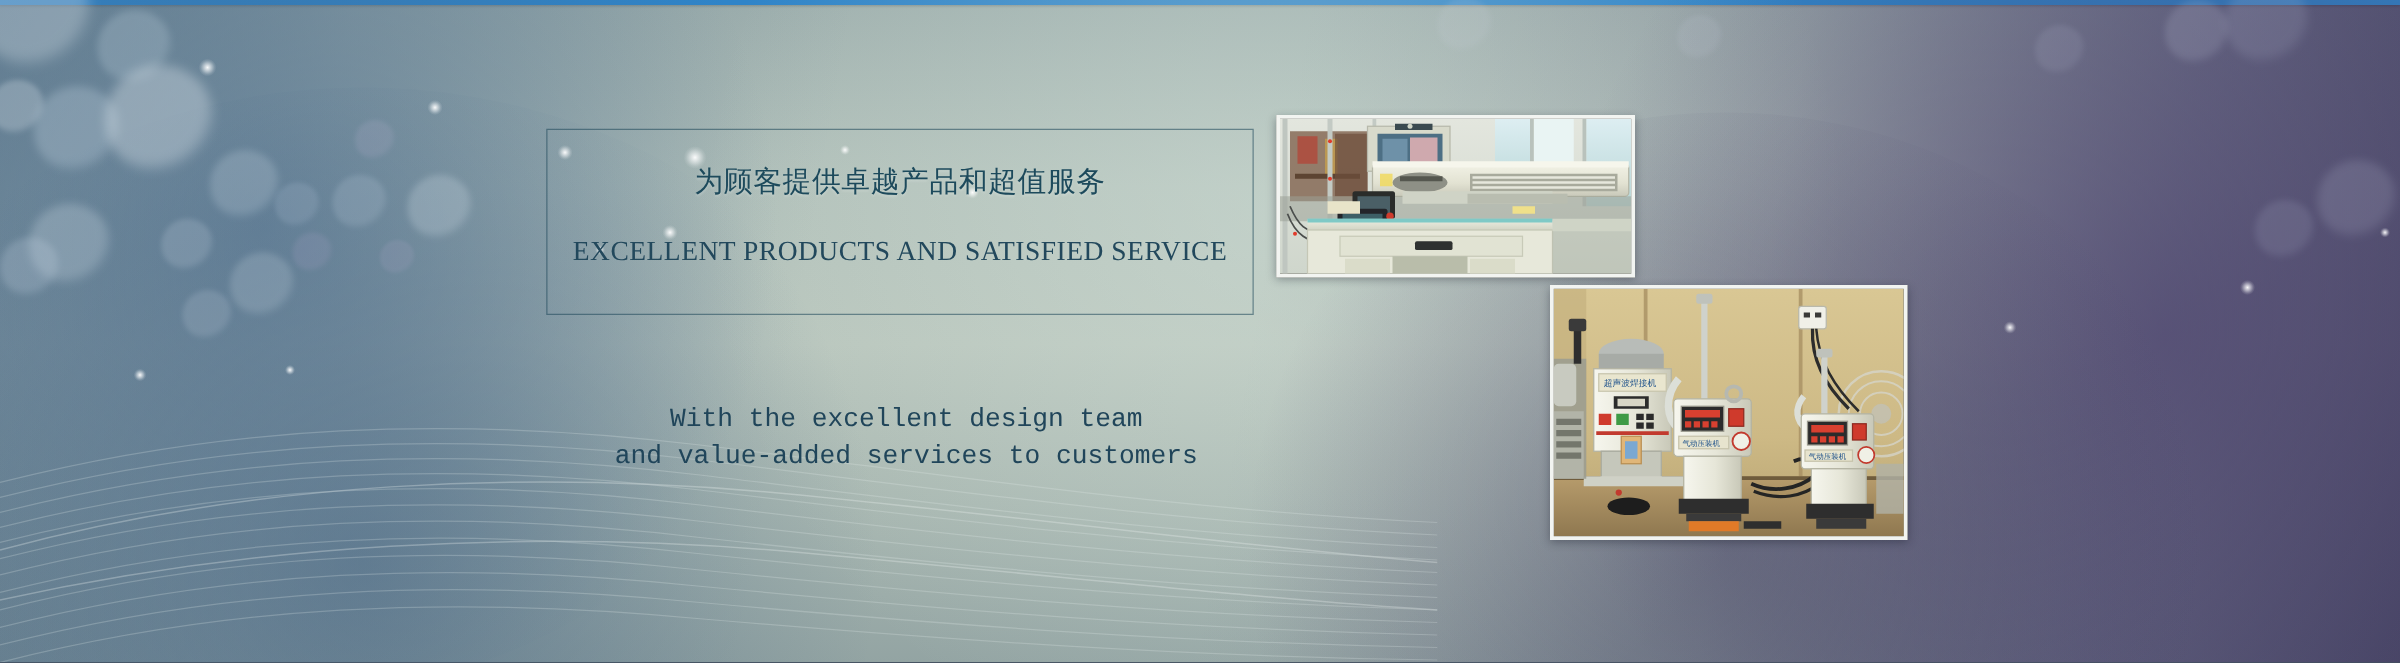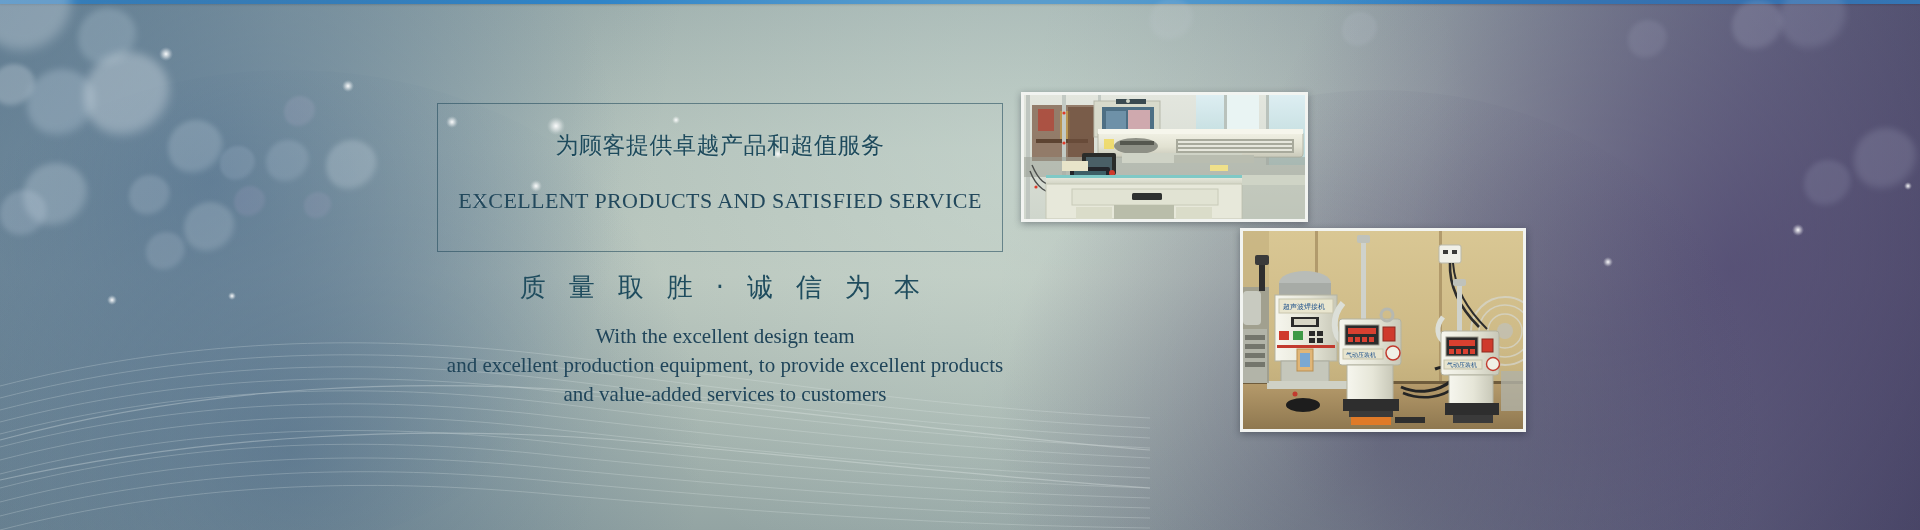--- a/index.html
+++ b/index.html
@@ -87,21 +87,21 @@
     letter-spacing:23px;
     text-indent:23px;
     color:#1f4c5e;
     font-family:"DejaVu Sans","Liberation Sans",sans-serif;
   }
   #paragraph-en{
     position:absolute;left:330px;top:322px;width:790px;
     text-align:center;
     font-size:21px;line-height:29px;
     color:#20455a;
-    font-family:Liberation Serif, serif;
+    font-family:Liberation Mono, monospace;
   }
   #paragraph-en .pline{display:block;}
 
   
   .photo{position:absolute;border:3px solid #f2f4f1;box-shadow:0 2px 7px rgba(20,26,40,.38);overflow:hidden;background:#6a6a60;}
   #photo-machine-line{left:1021px;top:92px;width:281px;height:124px;}
   #photo-press-machines{left:1240px;top:228px;width:280px;height:198px;}
   .photo svg{display:block;width:100%;height:100%;}
 </style>
 </head>
@@ -181,25 +181,23 @@
   </svg>
 
   <div id="text-block">
 
     <div id="headline-box"></div>
 
     <div id="headline-cn">为顾客提供卓越产品和超值服务</div>
 
     <div id="headline-en">EXCELLENT PRODUCTS AND SATISFIED SERVICE</div>
 
-    <div id="slogan-cn">质量取胜·诚信为本</div>
 
     <div id="paragraph-en">
       <span class="pline">With the excellent design team</span>
-      <span class="pline">and excellent production equipment, to provide excellent products</span>
       <span class="pline">and value-added services to customers</span>
     </div>
 
   </div>
 
   <div class="photo" id="photo-machine-line">
     <svg viewBox="0 0 281 124" preserveAspectRatio="none">
       <defs>
         <linearGradient id="wallg" x1="0" y1="0" x2="0" y2="1">
           <stop offset="0%" stop-color="#e3e6de"></stop>

